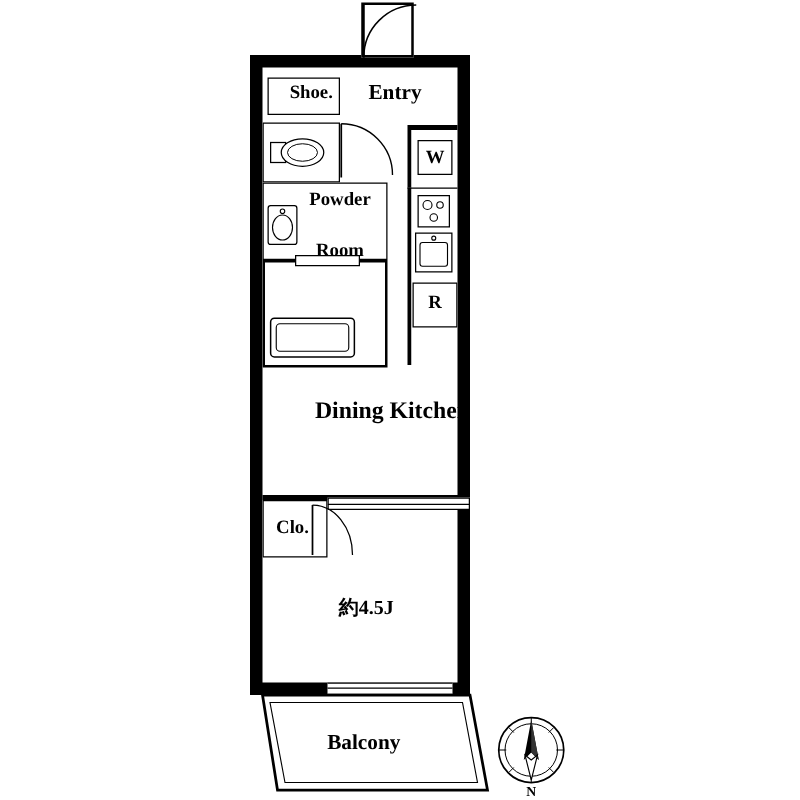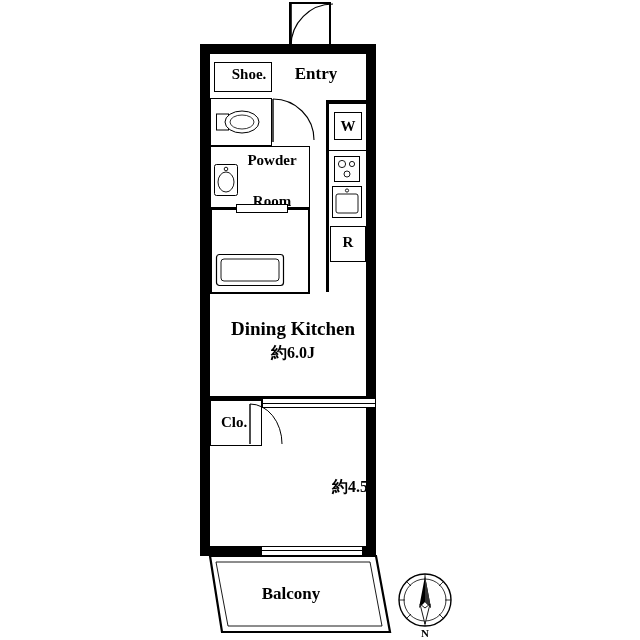--- a/index.html
+++ b/index.html
@@ -39,21 +39,21 @@
 
   
   .label {
     position: absolute;
     text-align: center;
     font-family: "Liberation Serif", serif;
     color: #000000;
     white-space: nowrap;
     line-height: 1.12;
   }
-  .label-lg { font-size: 19px; font-weight: bold; }
+  .label-lg { font-size: 19px; font-weight: bold; text-align: right; }
   .label-md { font-size: 17px; font-weight: bold; }
   .label-sm { font-size: 15px; font-weight: bold; }
   .label-area { font-size: 16px; font-weight: bold; }
 
   .boxlabel {
     position: absolute;
     border: 1px solid #000000;
     background: #ffffff;
     display: flex;
     align-items: center;
@@ -156,38 +156,37 @@
   <div class="abs" style="left:216px; top:254px; width:68px; height:32px;">
     <svg width="68" height="32" viewBox="0 0 68 32">
       <rect x="0.5" y="0.5" width="67" height="31" rx="3" fill="#fff" stroke="#000" stroke-width="1.2"></rect>
       <rect x="5" y="5" width="58" height="22" rx="3" fill="#fff" stroke="#000" stroke-width="0.9"></rect>
     </svg>
   </div>
 
   <div class="abs" style="left:236px; top:204px; width:52px; height:9px; background:#fff; border:1px solid #000;"></div>
 
   <div class="label label-lg" style="left:210px; top:318px; width:166px;">Dining Kitchen</div>
-  <div class="label label-area" style="left:210px; top:344px; width:166px;">約6.0J</div>
 
   <div class="abs line" style="left:210px; top:396px; width:166px; height:4px;"></div>
 
   <div class="abs" style="left:262px; top:398px; width:114px; height:10px; border:1px solid #000; background:#fff;"></div>
   <div class="abs line" style="left:262px; top:403px; width:114px; height:1px;"></div>
 
   <div class="abs outline" style="left:210px; top:400px; width:52px; height:46px;"></div>
   <div class="label label-sm" style="left:208px; top:414px; width:52px;">Clo.</div>
 
   <div class="abs" style="left:248px; top:402px; width:34px; height:44px;">
     <svg width="34" height="44" viewBox="0 0 34 44">
       <path d="M 2 2 A 32 40 0 0 1 34 42" fill="none" stroke="#000" stroke-width="1"></path>
       <line x1="2" y1="2" x2="2" y2="42" stroke="#000" stroke-width="1.4"></line>
     </svg>
   </div>
 
-  <div class="label label-area" style="left:210px; top:478px; width:166px;text-align:right;">約4.5J</div>
+  <div class="label label-area" style="left:210px; top:478px; width:166px;">約4.5J</div>
 
   <div class="abs" style="left:262px; top:546px; width:100px; height:10px; background:#fff; border-top:1px solid #000; border-bottom:1px solid #000;"></div>
   <div class="abs line" style="left:262px; top:550px; width:100px; height:1px;"></div>
 
   <div class="abs" style="left:204px; top:556px; width:176px; height:76px;">
     <svg width="186" height="80" viewBox="0 0 186 80">
       <path d="M 6 0 L 172 0 L 186 76 L 18 76 Z" fill="#ffffff" stroke="#000000" stroke-width="2.2"></path>
       <path d="M 12 6 L 166 6 L 178 70 L 24 70 Z" fill="#ffffff" stroke="#000000" stroke-width="0.9"></path>
     </svg>
   </div>

